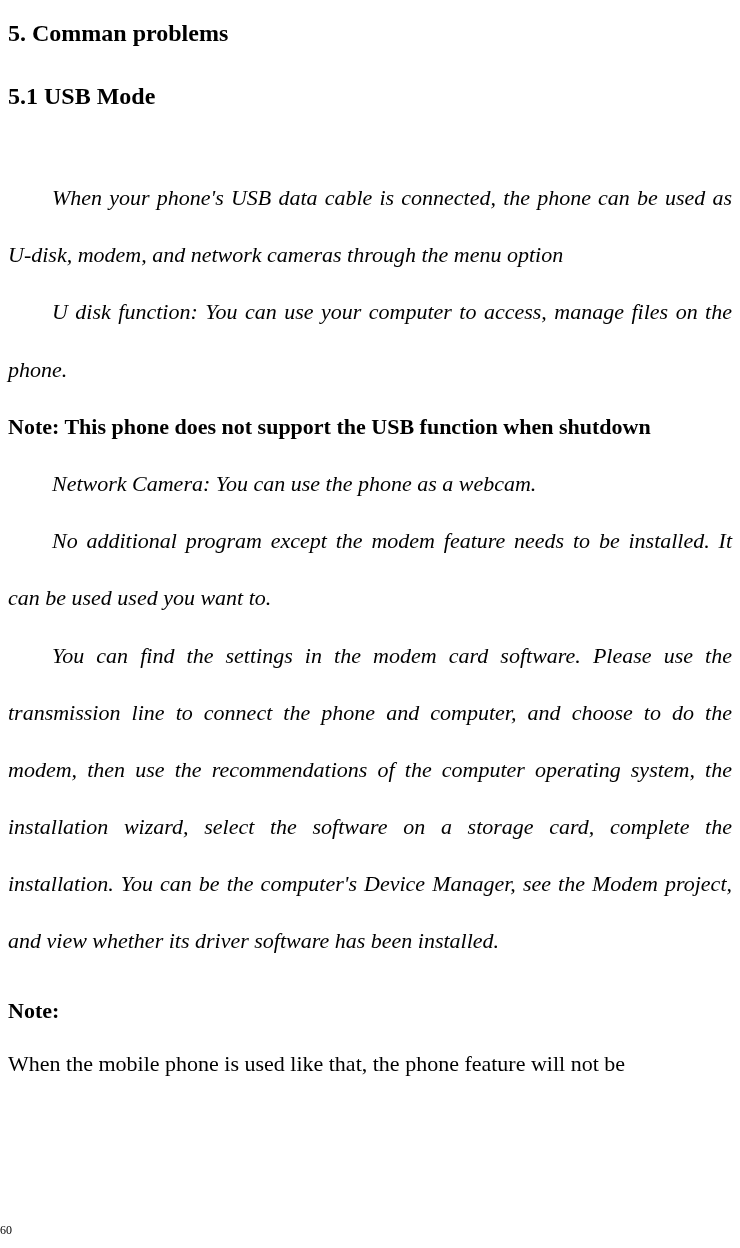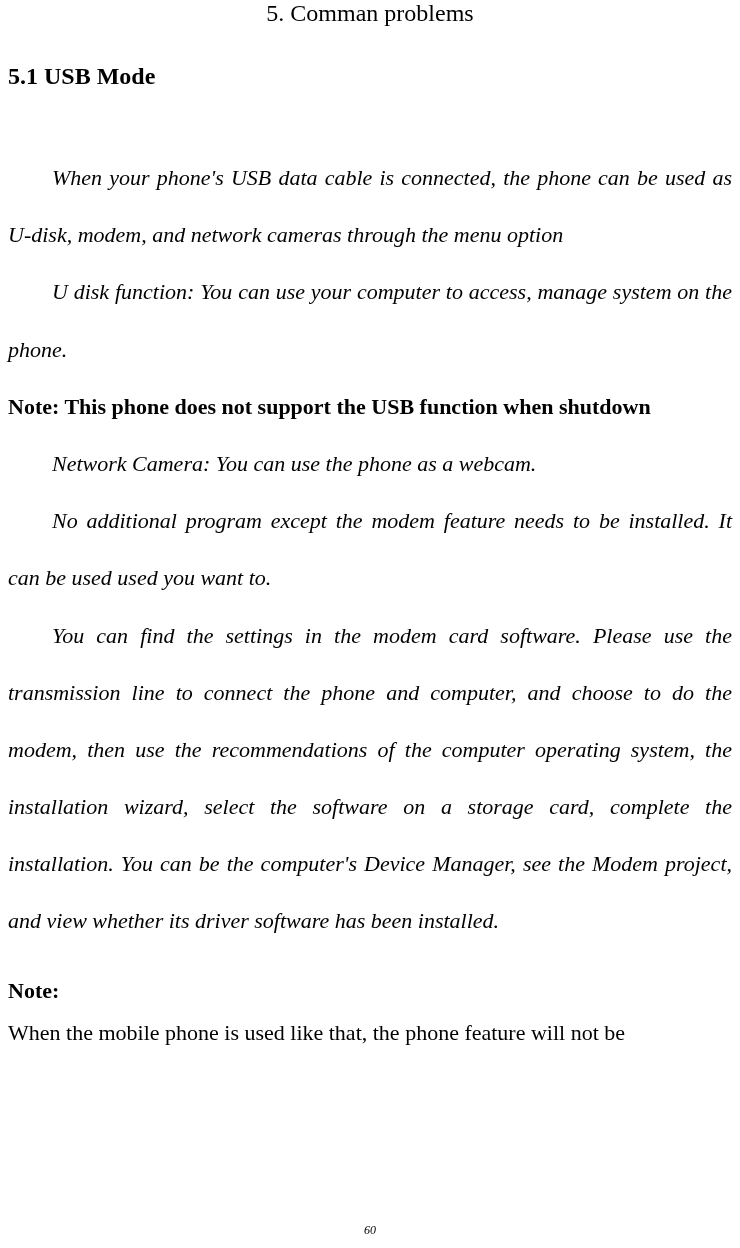--- a/index.html
+++ b/index.html
@@ -14,24 +14,23 @@
       font-family: "Times New Roman", Times, serif;
       color: #000000;
       padding: 0 8px;
       position: relative;
     }
     .page {
       width: 100%;
       height: 100%;
     }
     .chapter-title {
-      text-align: center;
       font-size: 24px;
-      font-weight: normal;
-      margin-top: 0;
+      font-weight: bold;
+      margin-top: 20px;
       margin-bottom: 36px;
     }
     .section-title {
       font-size: 24px;
       font-weight: bold;
       margin-bottom: 59px;
     }
     .para {
       font-size: 22px;
       line-height: 2.6;
@@ -42,49 +41,47 @@
       text-indent: 2em;
       font-style: italic;
     }
     .bold {
       font-weight: bold;
     }
     .note-label {
       font-size: 22px;
       font-weight: bold;
       margin-top: 28px;
-      margin-bottom: 0;
+      margin-bottom: 11px;
     }
     .footer-page-num {
       position: absolute;
       bottom: 10px;
       left: 0;
       right: 0;
-      text-align: center;
       font-size: 12px;
-      font-style: italic;
     }
     .body-text {
       margin-top: 0;
     }
   </style>
 </head>
 <body>
 
 <div class="page">
 
   <h1 class="chapter-title">5. Comman problems</h1>
 
   <h2 class="section-title">5.1 USB Mode</h2>
 
   <div class="body-text">
 
     <p class="para indent">When your phone's USB data cable is connected, the phone can be used as U-disk, modem, and network cameras through the menu option</p>
 
-    <p class="para indent">U disk function: You can use your computer to access, manage system on the phone.</p>
+    <p class="para indent">U disk function: You can use your computer to access, manage files on the phone.</p>
 
 
     <p class="para bold">Note: This phone does not support the USB function when shutdown</p>
 
     <p class="para indent">Network Camera: You can use the phone as a webcam.</p>
 
     <p class="para indent">No additional program except the modem feature needs to be installed. It can be used used you want to.</p>
 
     <p class="para indent">You can find the settings in the modem card software. Please use the transmission line to connect the phone and computer, and choose to do the modem, then use the recommendations of the computer operating system, the installation wizard, select the software on a storage card, complete the installation. You can be the computer's Device Manager, see the Modem project, and view whether its driver software has been installed.</p>
 

